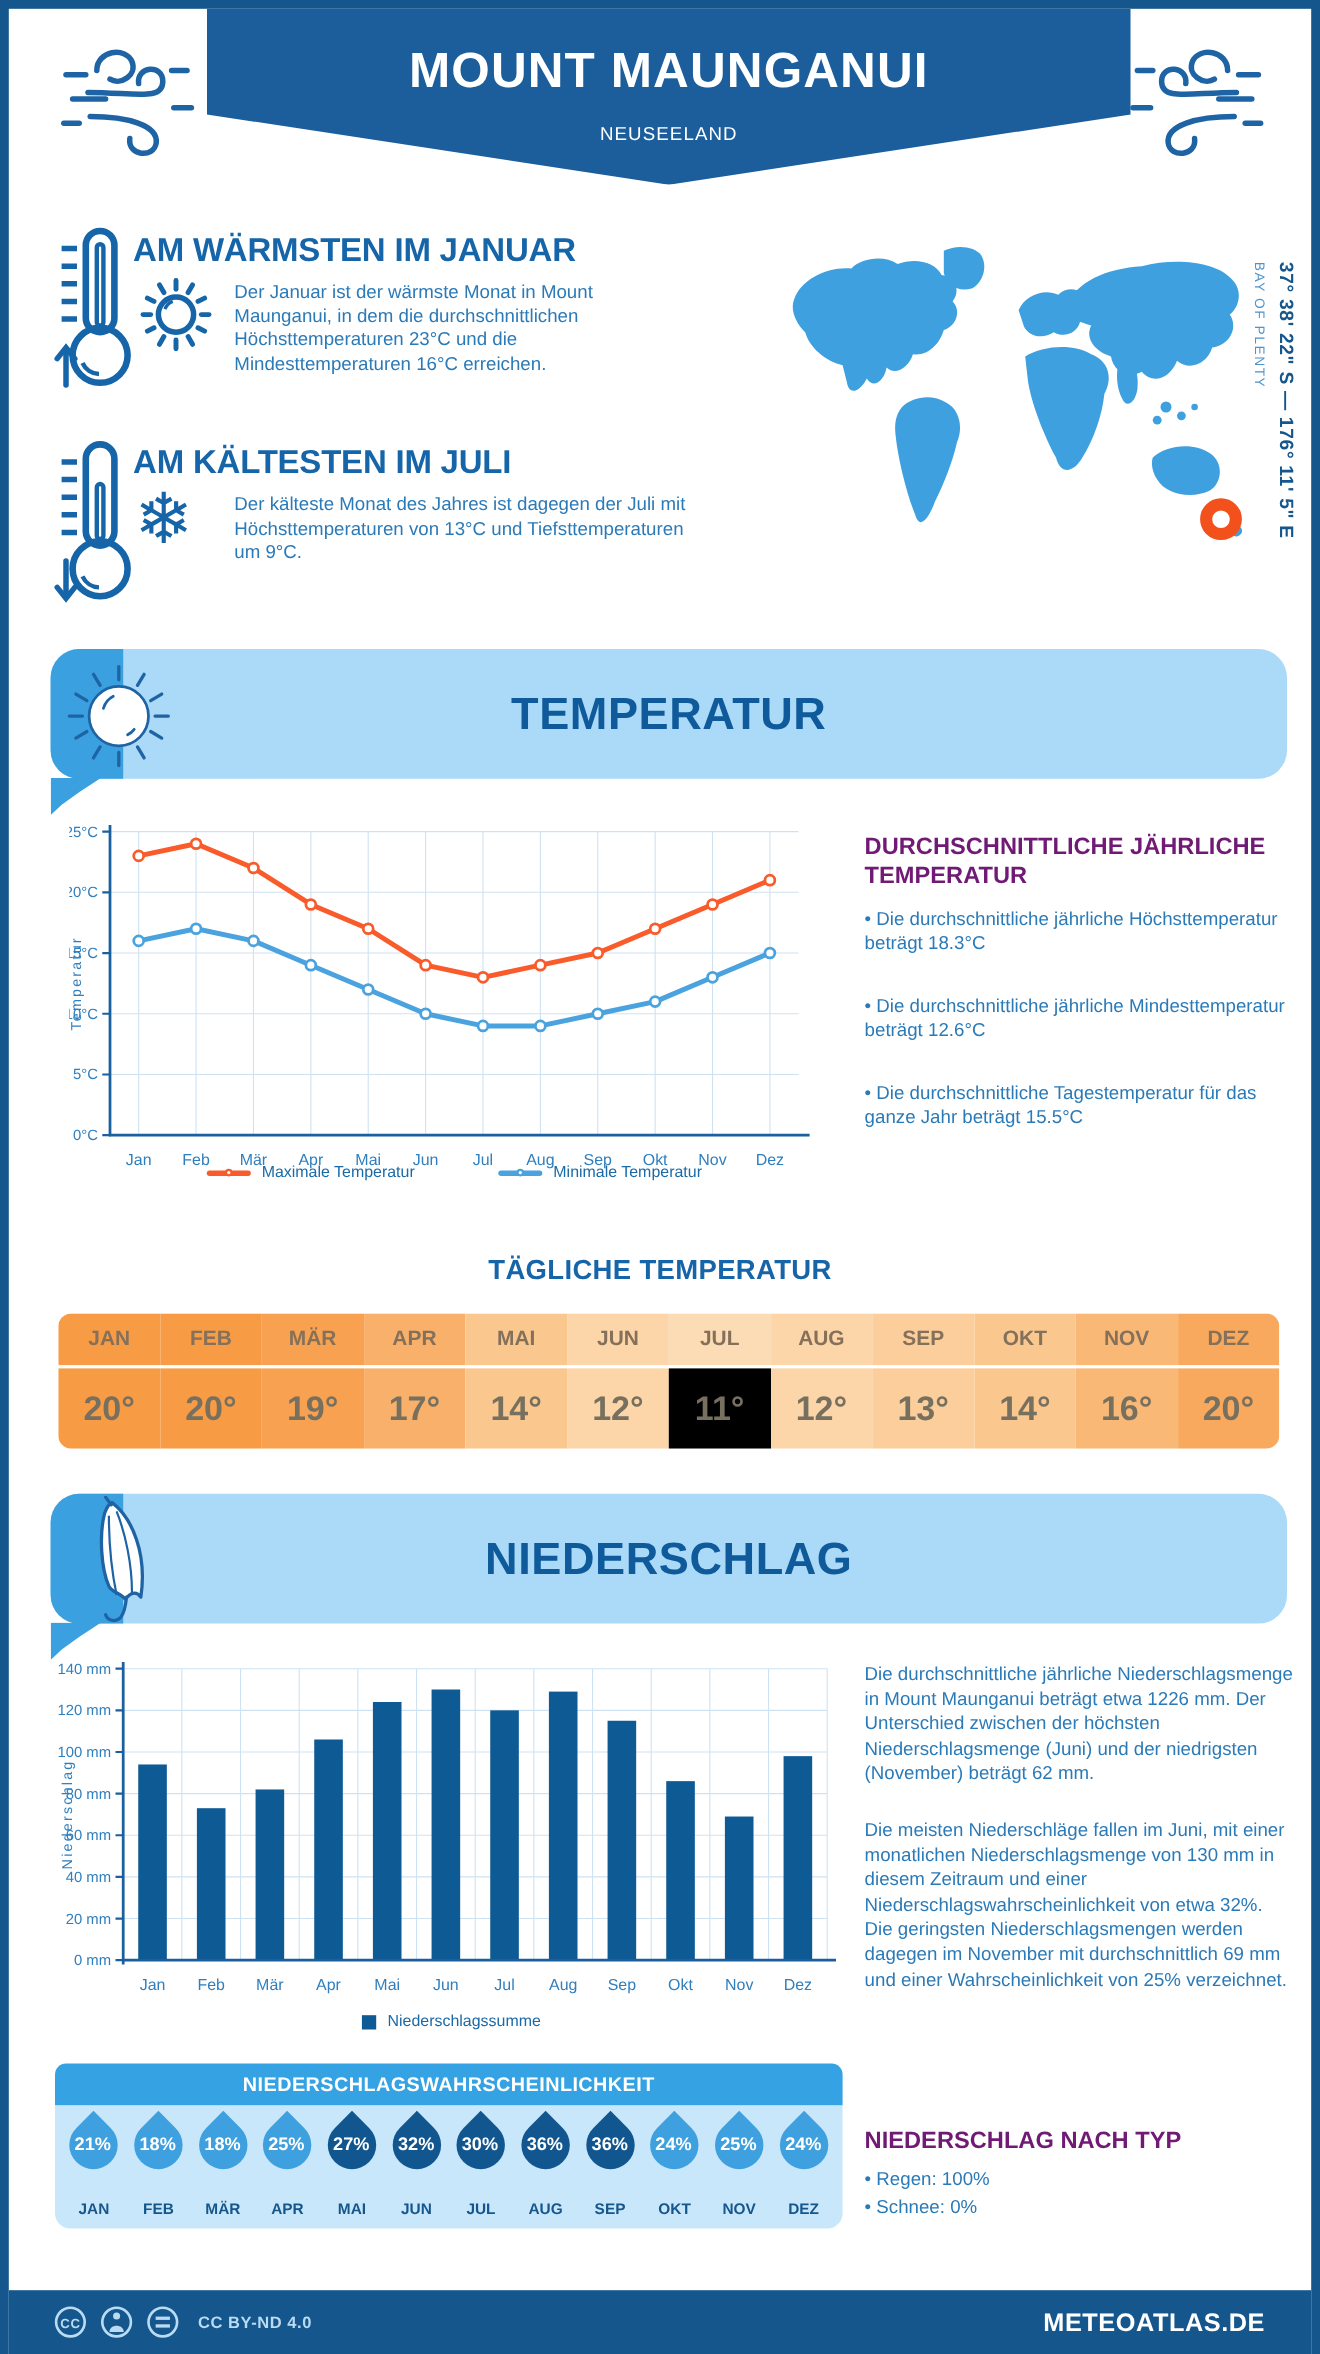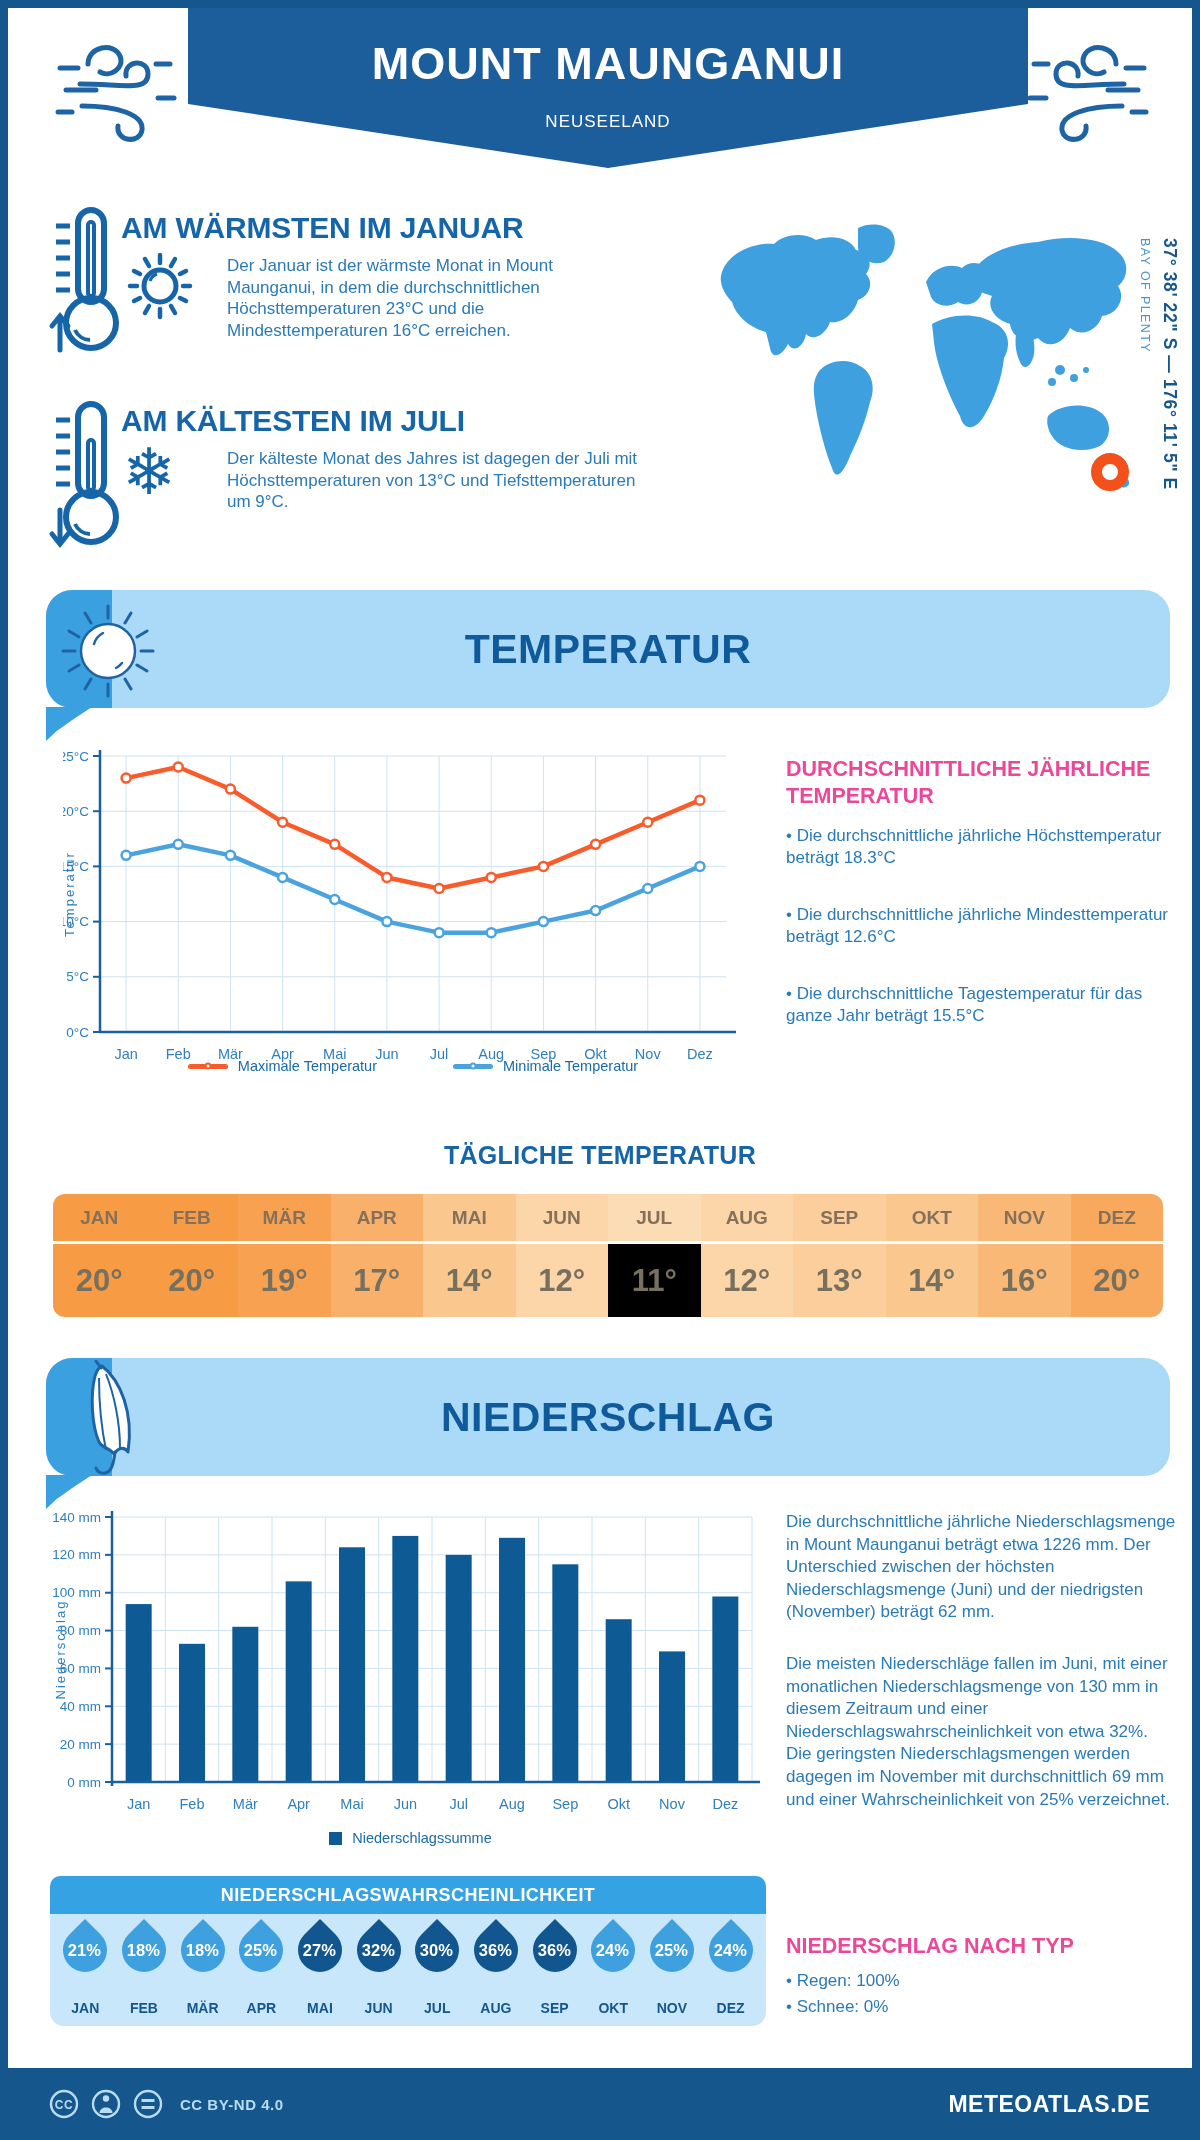--- a/index.html
+++ b/index.html
@@ -14,21 +14,21 @@
   .ribbon{position:absolute;left:180px;top:0px;width:840px;height:160px;background:#1B5E9B;
           clip-path:polygon(0 0,100% 0,100% 60%,50% 100%,0 60%);text-align:center;color:#fff;}
   .ribbon h1{margin:0;position:absolute;top:30px;left:0;right:0;font-size:45px;letter-spacing:1px;font-weight:bold;color:#fff;}
   .ribbon .sub{position:absolute;top:104px;left:0;right:0;font-size:17px;letter-spacing:1px;color:#fff;}
   .wind{position:absolute;top:26px;}
   .wind.left{left:44px;}
   .wind.right{right:40px;transform:scaleX(-1);}
 
   
   .fact-head{position:absolute;left:113px;font-size:30px;font-weight:bold;color:#1565A8;letter-spacing:-0.2px;}
-  .fact-text{position:absolute;left:219px;width:412px;font-size:17px;line-height:1.27;color:#2A7AB8;}
+  .fact-text{position:absolute;left:205px;width:412px;font-size:17px;line-height:1.27;color:#2A7AB8;}
   .thermo{position:absolute;left:40px;}
   .sun-sm{position:absolute;left:116px;}
   .snow{position:absolute;left:114px;font-size:64px;color:#1565A8;line-height:1;}
 
   
   .map{position:absolute;left:700px;top:212px;}
   .coords{position:absolute;top:230px;right:12px;writing-mode:vertical-rl;}
   .coords .big{font-size:17.5px;font-weight:bold;color:#15568C;letter-spacing:0.6px;}
   .coords .small{font-size:12.5px;color:#4D94CC;letter-spacing:1.4px;margin-block-start:7px;}
 
@@ -44,21 +44,21 @@
   
   .chart{position:absolute;}
   .legend{position:absolute;display:flex;justify-content:center;align-items:center;gap:76px;}
   .legend .item{display:flex;align-items:center;gap:10px;font-size:14.5px;color:#1A6AA8;}
   .lineswatch{position:relative;width:40px;height:5px;border-radius:3px;}
   .lineswatch .dot{position:absolute;left:50%;top:50%;width:7px;height:7px;border-radius:50%;background:#fff;
                    transform:translate(-50%,-50%);border-width:2.5px;border-style:solid;}
   .sqswatch{width:13px;height:13px;}
 
   
-  .col-head{position:absolute;left:778px;width:395px;font-size:21.5px;font-weight:bold;color:#ec4899;line-height:1.25;}
+  .col-head{position:absolute;left:778px;width:395px;font-size:21.5px;font-weight:bold;color:#701a75;line-height:1.25;}
   .bullets{position:absolute;left:778px;width:400px;font-size:17px;color:#2A7AB8;line-height:1.3;}
   .bullets div{margin-bottom:35px;}
   .paras{position:absolute;left:778px;width:392px;font-size:17px;color:#2A7AB8;line-height:1.33;}
   .paras div{margin-bottom:29px;}
   .bullets2{position:absolute;left:778px;width:400px;font-size:17px;color:#2A7AB8;line-height:1.55;}
 
   
   .daily-title{position:absolute;left:0;right:0;top:1133px;text-align:center;font-size:25px;font-weight:bold;color:#1565A8;letter-spacing:0.3px;}
   .daily{position:absolute;left:45px;top:1186px;width:1110px;border-radius:12px;overflow:hidden;
          display:grid;grid-template-columns:repeat(12,1fr);grid-template-rows:47px 73px;row-gap:3px;}
@@ -70,21 +70,21 @@
              display:flex;align-items:center;justify-content:center;color:#fff;font-weight:bold;font-size:18px;letter-spacing:0.4px;}
   .prob-panel{position:absolute;left:42px;top:1906px;width:716px;height:112px;background:#C9E7FB;border-radius:0 0 14px 14px;
               display:flex;justify-content:space-around;padding:0 6px;}
   .slot{width:56px;position:relative;}
   .drop{position:absolute;left:50%;top:14px;width:44px;height:44px;transform:translateX(-50%) rotate(45deg);
         border-radius:0 50% 50% 50%;display:flex;align-items:center;justify-content:center;}
   .drop span{transform:rotate(-45deg);color:#fff;font-weight:bold;font-size:16.5px;}
   .slot .ml{position:absolute;left:0;right:0;top:86px;text-align:center;font-size:14px;font-weight:bold;color:#15568C;}
 
   
-  .footer{position:absolute;left:0;right:0;bottom:0;height:72px;background:#15568C;display:flex;align-items:center;}
+  .footer{position:absolute;left:0;right:0;bottom:0;height:58px;background:#15568C;display:flex;align-items:center;}
   .footer .lic{display:flex;align-items:center;gap:12px;margin-left:40px;color:#B9DCF3;font-weight:bold;font-size:15px;letter-spacing:0.5px;}
   .footer .site{margin-left:auto;margin-right:42px;color:#ffffff;font-weight:bold;font-size:23px;letter-spacing:0.5px;}
 </style>
 </head>
 <body>
 
 <div class="page">
 
   <div class="ribbon">
     <h1>MOUNT MAUNGANUI</h1>

